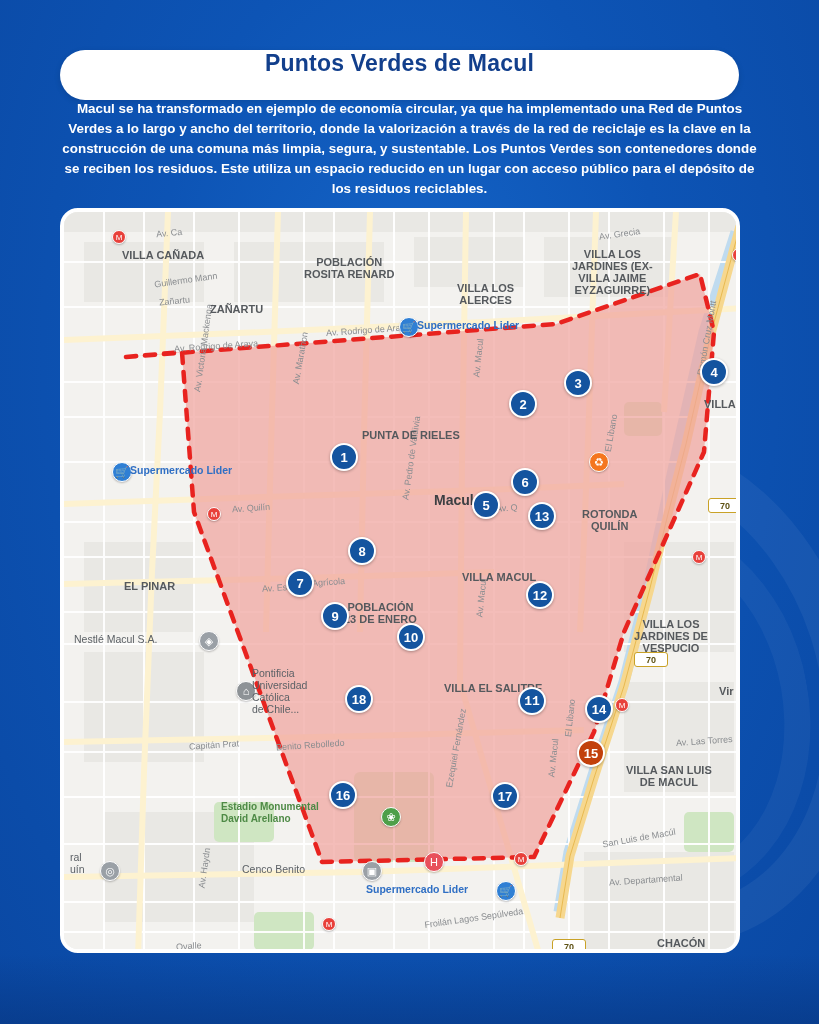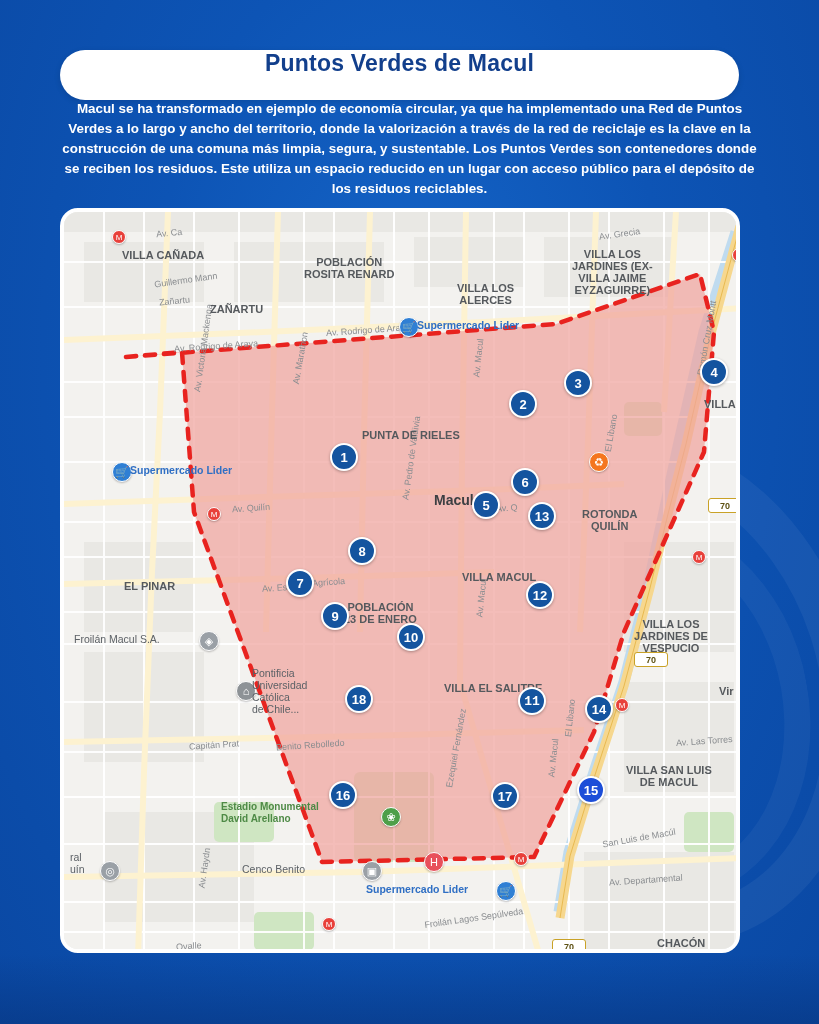--- a/index.html
+++ b/index.html
@@ -373,21 +373,21 @@
     <div id="poi-layer">
         <div class="pin " style="left: 335px; top: 105px;">🛒</div>
         <div class="lbl poi" style="left: 353px; top: 107px;">Supermercado Lider</div>
         <div class="pin " style="left: 48px; top: 250px;">🛒</div>
         <div class="lbl poi" style="left: 66px; top: 252px;">Supermercado Lider</div>
         <div class="pin " style="left: 432px; top: 669px;">🛒</div>
         <div class="lbl poi" style="left: 302px; top: 671px;">Supermercado Lider</div>
         <div class="pin recycle" style="left: 525px; top: 240px;">♻</div>
         <div class="pin hosp" style="left: 360px; top: 640px;">H</div>
         <div class="pin gray" style="left: 135px; top: 419px;">◈</div>
-        <div class="lbl poi-gray" style="left: 10px; top: 421px;">Froilán Macul S.A.</div>
+        <div class="lbl poi-gray" style="left: 10px; top: 421px;">Nestlé Macul S.A.</div>
         <div class="pin uni" style="left: 172px; top: 469px;">⌂</div>
         <div class="lbl poi-gray" style="left: 188px; top: 455px;">Pontificia
 Universidad
 Católica
 de Chile...</div>
         <div class="pin green" style="left: 317px; top: 595px;">❀</div>
         <div class="lbl park-lbl" style="left: 157px; top: 589px;">Estadio Monumental
 David Arellano</div>
         <div class="pin gray" style="left: 298px; top: 649px;">▣</div>
         <div class="lbl poi-gray" style="left: 178px; top: 651px;">Cenco Benito</div>
@@ -404,21 +404,21 @@
         <div class="marker" style="left: 408px; top: 279px; background: rgb(20, 84, 159);">5</div>
         <div class="marker" style="left: 447px; top: 256px; background: rgb(20, 84, 159);">6</div>
         <div class="marker" style="left: 222px; top: 357px; background: rgb(20, 84, 159);">7</div>
         <div class="marker" style="left: 284px; top: 325px; background: rgb(20, 84, 159);">8</div>
         <div class="marker" style="left: 257px; top: 390px; background: rgb(20, 84, 159);">9</div>
         <div class="marker" style="left: 333px; top: 411px; background: rgb(20, 84, 159);">10</div>
         <div class="marker" style="left: 454px; top: 475px; background: rgb(20, 84, 159); font-family: Liberation Mono, monospace;">11</div>
         <div class="marker" style="left: 462px; top: 369px; background: rgb(20, 84, 159);">12</div>
         <div class="marker" style="left: 464px; top: 290px; background: rgb(20, 84, 159);">13</div>
         <div class="marker" style="left: 521px; top: 483px; background: rgb(20, 84, 159);">14</div>
-        <div class="marker" style="left: 513px; top: 527px; background: #1d4ed8; margin-top: 37px;">15</div>
+        <div class="marker" style="left: 513px; top: 527px; background: #c2410c;">15</div>
         <div class="marker" style="left: 265px; top: 569px; background: rgb(20, 84, 159);">16</div>
         <div class="marker" style="left: 427px; top: 570px; background: rgb(20, 84, 159);">17</div>
         <div class="marker" style="left: 281px; top: 473px; background: rgb(20, 84, 159);">18</div>
       </div>
 
     <div class="pin metro" style="left:48px;top:18px;">M</div>
     <div class="pin metro" style="left:143px;top:295px;">M</div>
     <div class="pin metro" style="left:668px;top:36px;">M</div>
     <div class="pin metro" style="left:628px;top:338px;">M</div>
     <div class="pin metro" style="left:551px;top:486px;">M</div>

